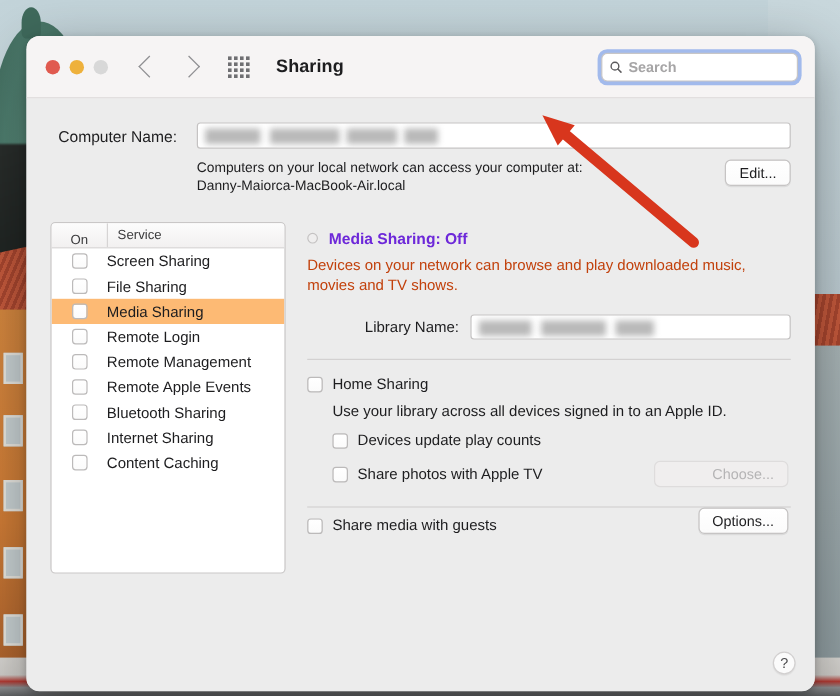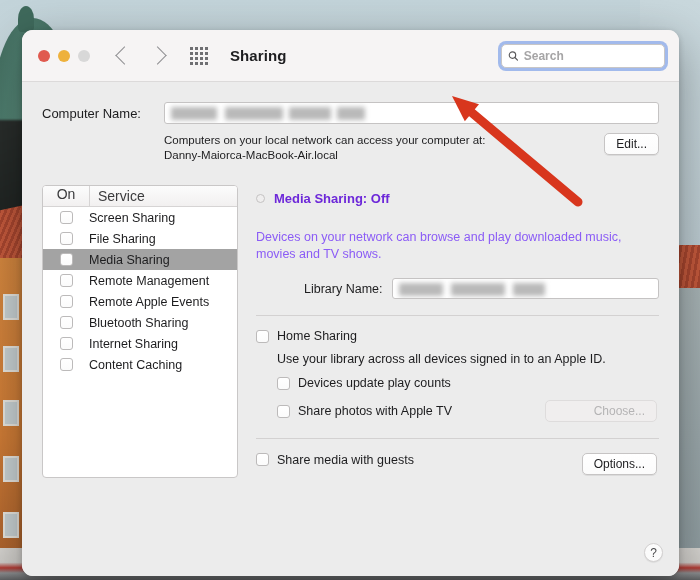--- a/index.html
+++ b/index.html
@@ -215,21 +215,21 @@
   
   #cname-row {
     display: flex;
     align-items: center;
     gap: 10px;
   }
   #cname-label {
     font-size: 13px;
     color: #1d1d1f;
     width: 112px;
-    text-align: left;
+    text-align: center;
   }
   #cname-field {
     flex: 1;
     height: 22px;
     background: #fff;
     border: 1px solid #c5c3c3;
     border-radius: 3px;
     position: relative;
     overflow: hidden;
   }
@@ -289,44 +289,44 @@
     border-radius: 4px;
     overflow: hidden;
     display: flex;
     flex-direction: column;
   }
   #services-head {
     display: flex;
     height: 21px;
     background: linear-gradient(to bottom,#fcfcfc,#f2f0f0);
     border-bottom: 1px solid #d6d4d4;
-    font-size: 14px;
+    font-size: 11px;
     color: #3b3b3d;
-    align-items: flex-start;
+    align-items: flex-end;
   }
   #services-head .c-on {
     width: 46px;
     text-align: center;
   }
   #services-head .c-svc {
     flex: 1;
     padding-left: 8px;
     border-left: 1px solid #d6d4d4;
     height: 100%;
     display: flex;
     align-items: center;
   }
   .svc-row {
     display: flex;
     align-items: center;
     height: 21px;
     font-size: 12.5px;
     color: #1d1d1f;
   }
-  .svc-row.selected { background: #a3a3a3; }
+  .svc-row.selected { background: #fdba74; }
   .svc-row .cell-on {
     width: 46px;
     display: flex;
     justify-content: center;
   }
   .svc-row .cell-name { flex: 1; }
 
   .cb {
     width: 13px; height: 13px;
     border: 1px solid #bcbaba;
@@ -366,23 +366,23 @@
     background: #efeeee;
     border: 1px solid #c4c2c2;
     flex: none;
   }
   #ms-status-text {
     font-size: 13px;
     font-weight: bold;
     color: #6d28d9;
   }
   #ms-desc {
-    margin-top: 23px;
+    margin-top: 7px;
     font-size: 12.5px;
-    color: #8b5cf6;
+    color: #c2410c;
     line-height: 17px;
     max-width: 400px;
   }
   #lib-row {
     margin-top: 15px;
     display: flex;
     align-items: center;
     gap: 9px;
   }
   #lib-label { font-size: 12.5px; color: #1d1d1f; margin-left: 48px; }
@@ -417,22 +417,21 @@
     margin-left: 21px;
     margin-top: 10px;
   }
   #choose-row {
     display: flex;
     align-items: center;
   }
   #choose-btn { margin-left: auto; margin-right: 2px; }
   #guests-row {
     display: flex;
-    align-items: flex-start;
-    margin-top: 14px;
+    align-items: flex-end;
   }
   #options-btn { margin-left: auto; margin-right: 2px; }
 
   
   #help-btn {
     position: absolute;
     right: 16px;
     bottom: 14px;
     width: 19px; height: 19px;
     border-radius: 50%;
@@ -563,20 +562,26 @@
             <div class="svc-row selected">
               <div class="cell-on">
                 <span class="cb"></span>
               </div>
               <div class="cell-name">Media Sharing</div>
             </div>
             <div class="svc-row">
               <div class="cell-on">
                 <span class="cb"></span>
               </div>
+              <div class="cell-name">Remote Login</div>
+            </div>
+            <div class="svc-row">
+              <div class="cell-on">
+                <span class="cb"></span>
+              </div>
               <div class="cell-name">Remote Management</div>
             </div>
             <div class="svc-row">
               <div class="cell-on">
                 <span class="cb"></span>
               </div>
               <div class="cell-name">Remote Apple Events</div>
             </div>
             <div class="svc-row">
               <div class="cell-on">

